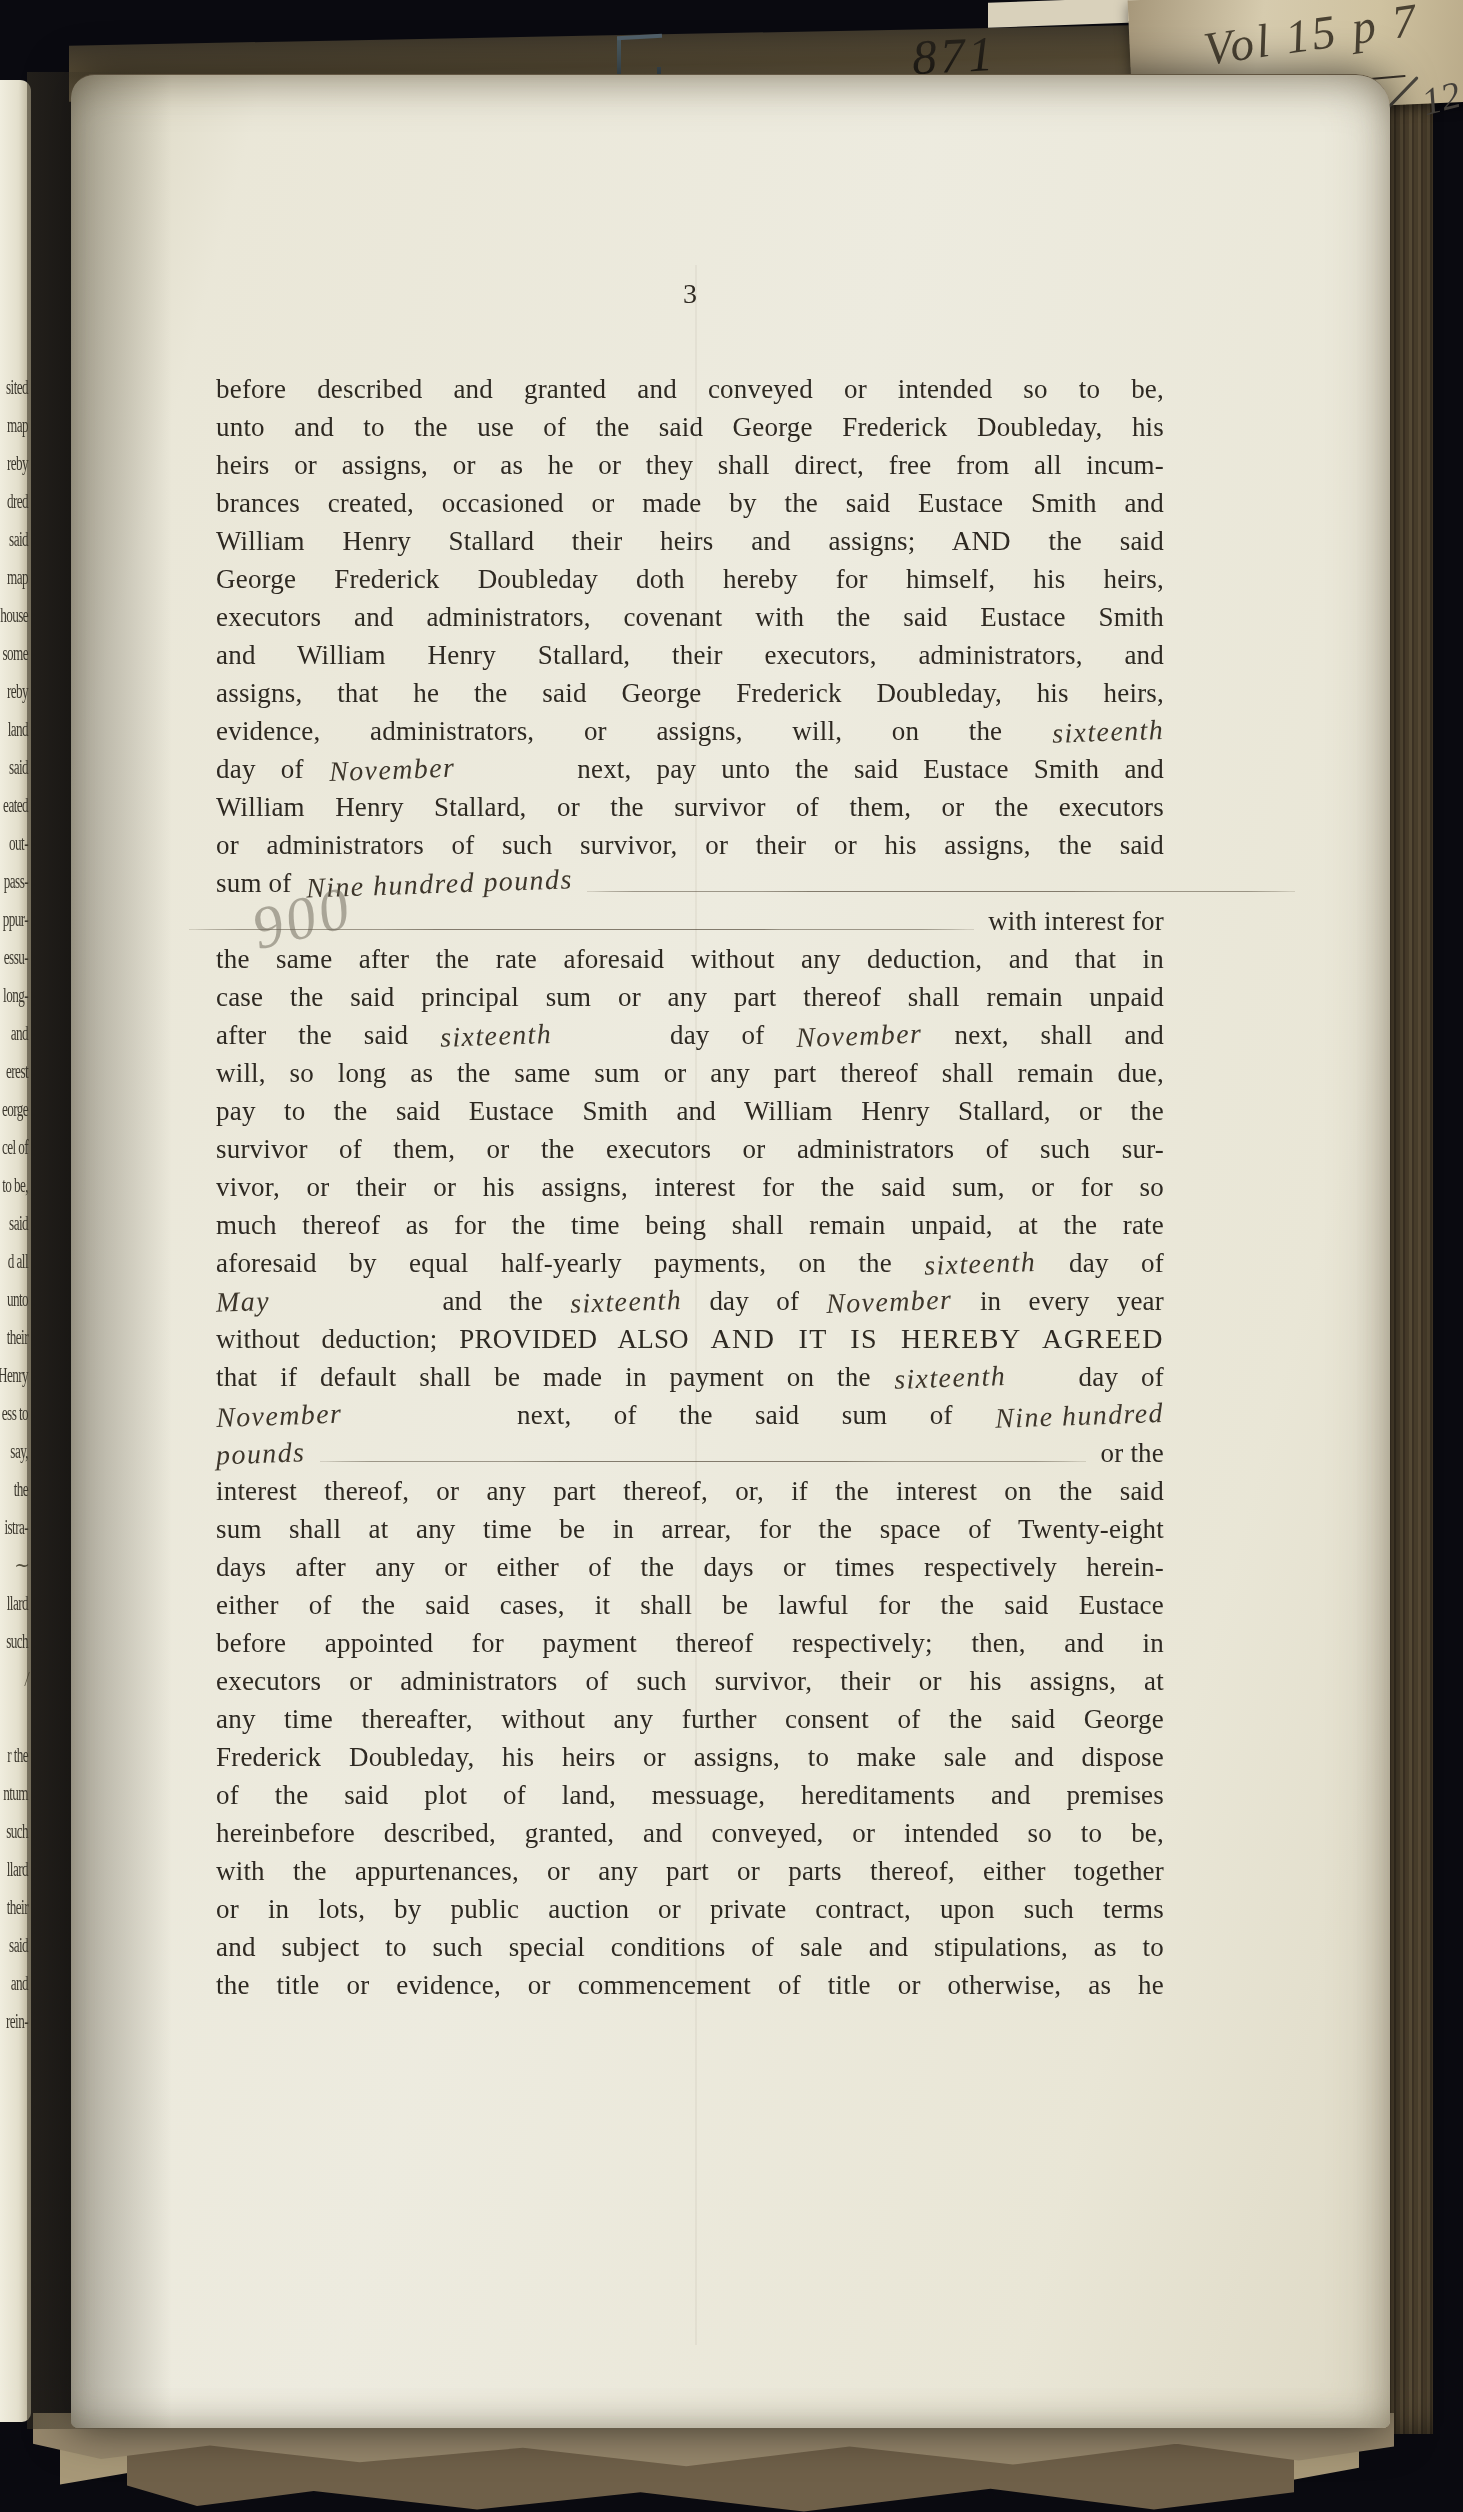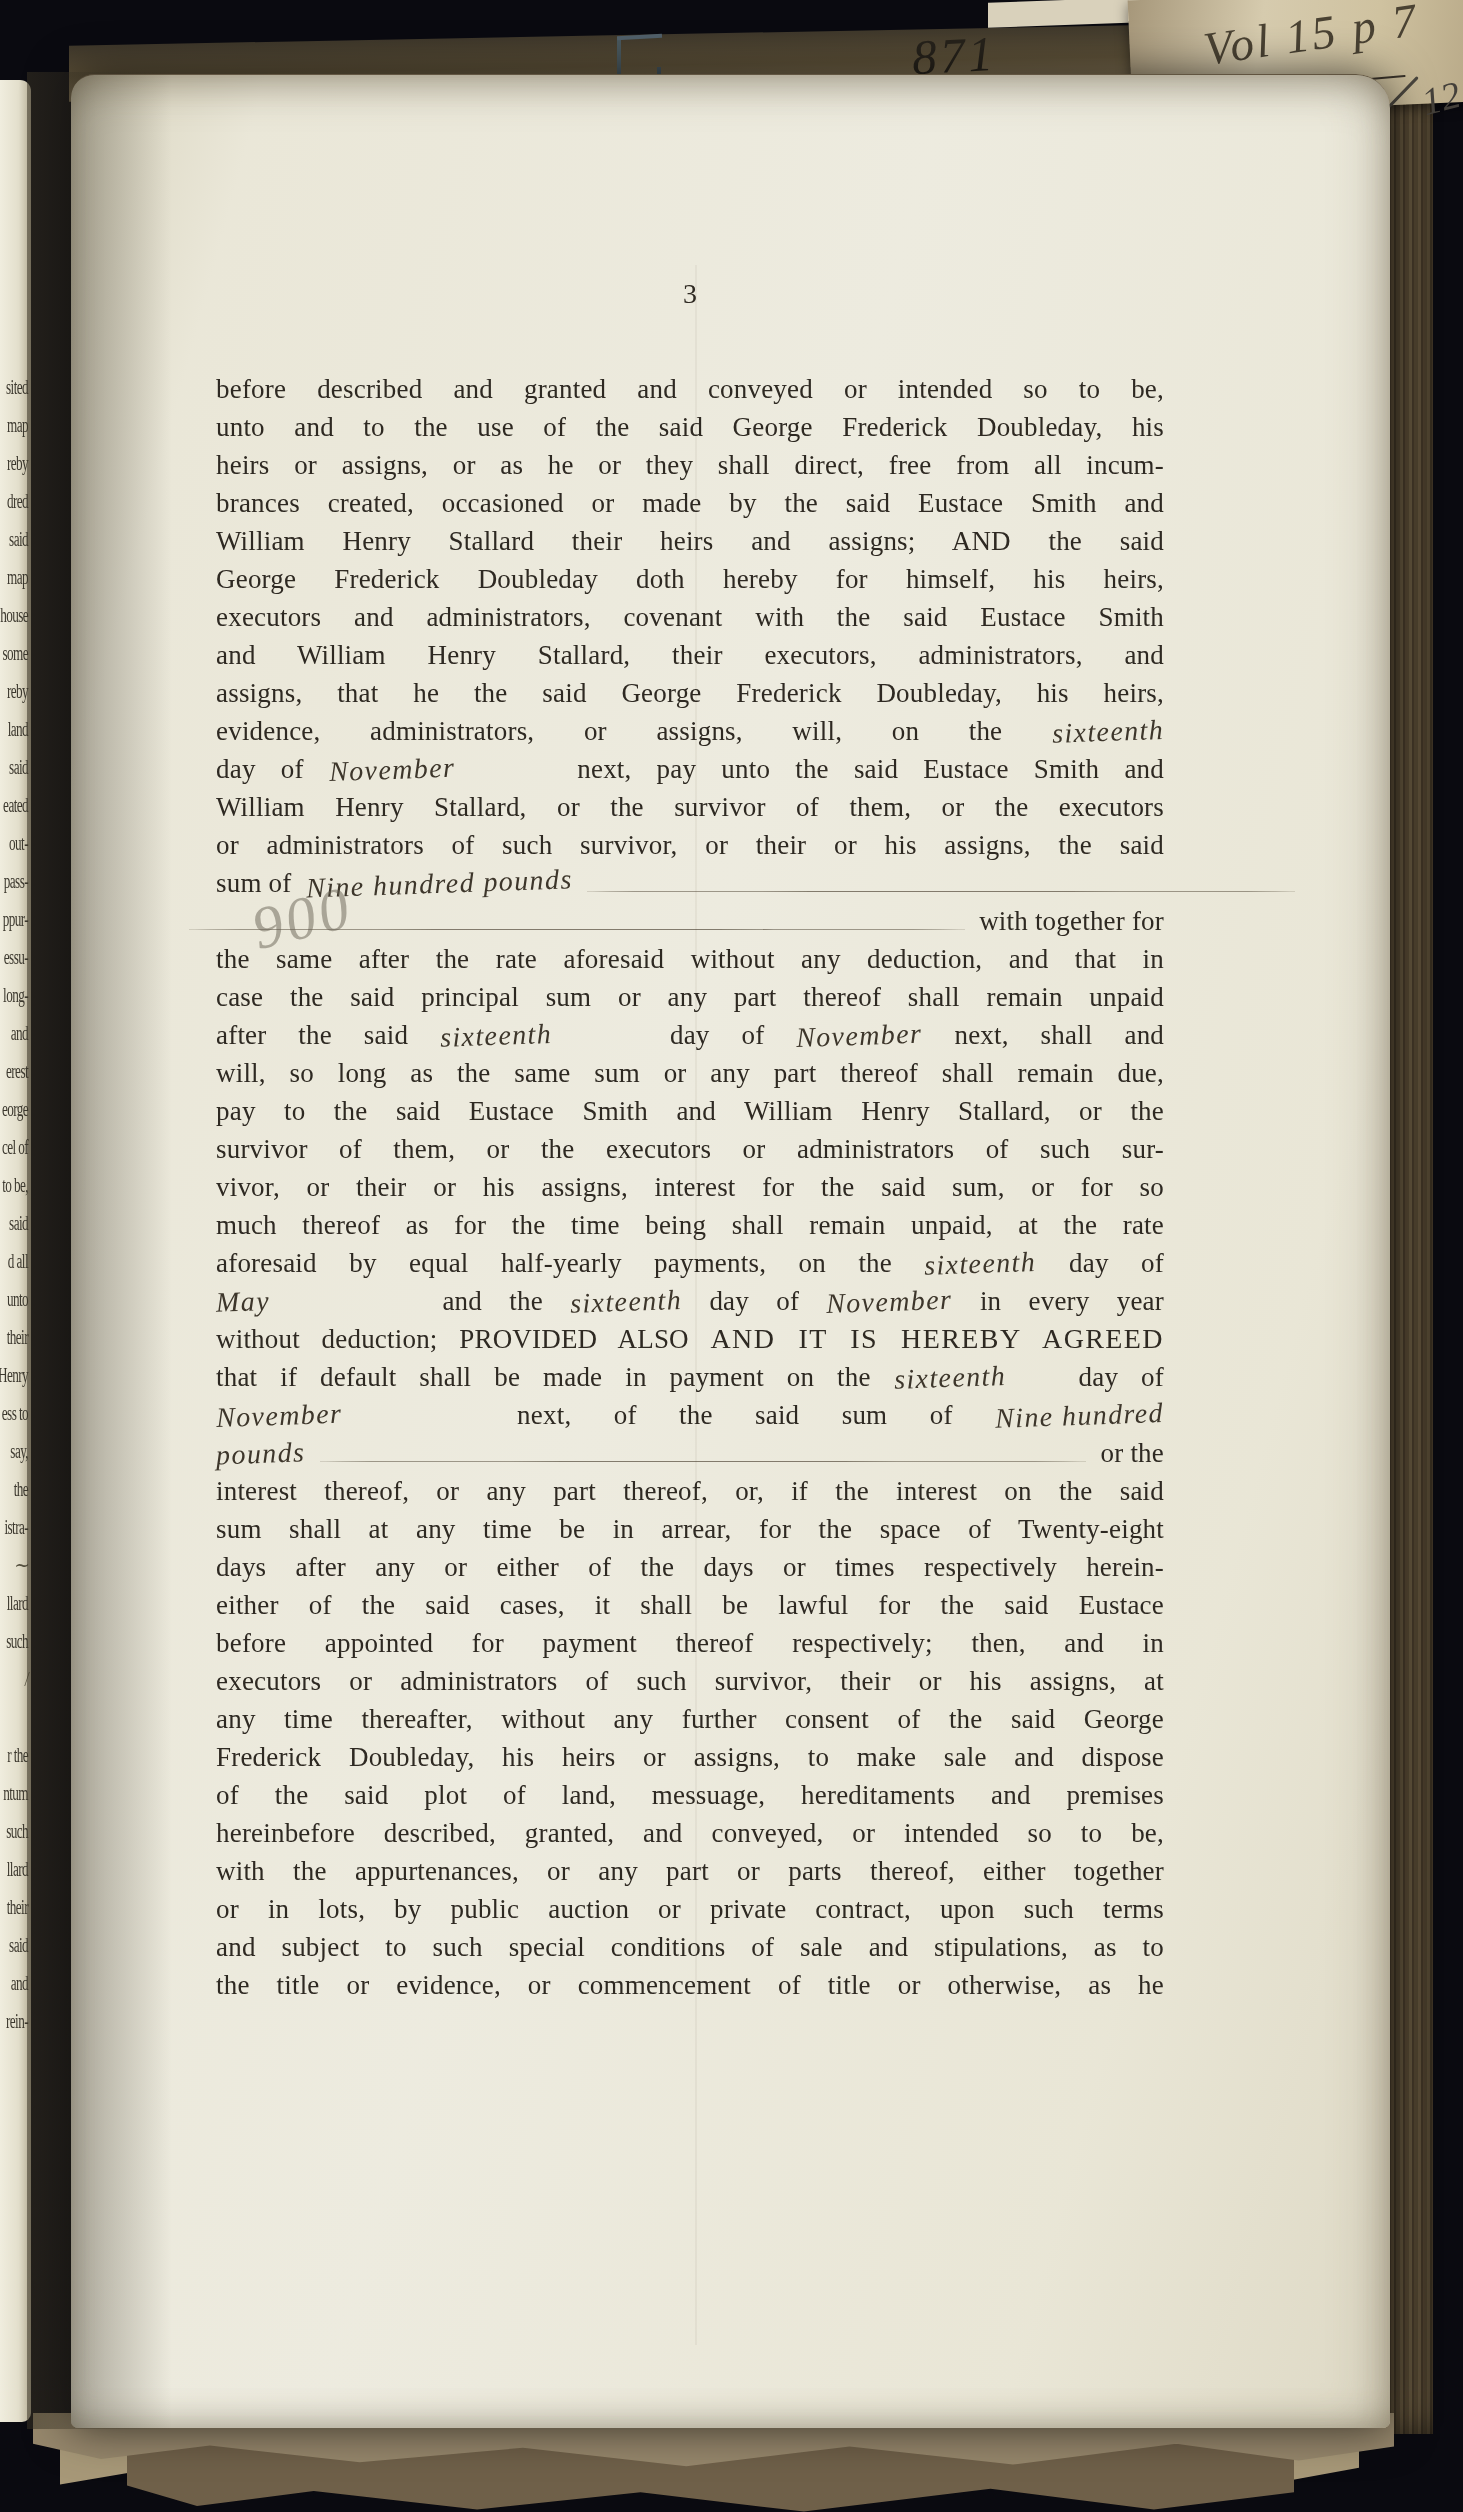--- a/index.html
+++ b/index.html
@@ -183,21 +183,21 @@
         <div class="line"><span class="seg-p">day of</span> <span class="seg-s">November</span> <span class="seg-gap" style="width: 72px;"></span> <span class="seg-p">next, pay unto the said Eustace Smith and</span> </div>
         <div class="line"><span class="seg-p">William Henry Stallard, or the survivor of them, or the executors</span> </div>
         <div class="line"><span class="seg-p">or administrators of such survivor, or their or his assigns, the said</span> </div>
         <div class="line line-flex line-wide">
           <span class="seg-p">sum of</span> 
           <span class="seg-s">Nine hundred pounds</span> 
           <span class="seg-rule rule-fill"></span> 
         </div>
         <div class="line line-flex">
           <span class="seg-rule rule-fill" style="margin-left: -27px;"></span> 
-          <span class="seg-p">with together for</span> 
+          <span class="seg-p">with interest for</span> 
         </div>
         <div class="line"><span class="seg-p">the same after the rate aforesaid without any deduction, and that in</span> </div>
         <div class="line"><span class="seg-p">case the said principal sum or any part thereof shall remain unpaid</span> </div>
         <div class="line"><span class="seg-p">after the said</span> <span class="seg-s">sixteenth</span> <span class="seg-gap" style="width: 54px;"></span> <span class="seg-p">day of</span> <span class="seg-s">November</span> <span class="seg-p">next, shall and</span> </div>
         <div class="line"><span class="seg-p">will, so long as the same sum or any part thereof shall remain due,</span> </div>
         <div class="line"><span class="seg-p">pay to the said Eustace Smith and William Henry Stallard, or the</span> </div>
         <div class="line"><span class="seg-p">survivor of them, or the executors or administrators of such sur-</span> </div>
         <div class="line"><span class="seg-p">vivor, or their or his assigns, interest for the said sum, or for so</span> </div>
         <div class="line"><span class="seg-p">much thereof as for the time being shall remain unpaid, at the rate</span> </div>
         <div class="line"><span class="seg-p">aforesaid by equal half-yearly payments, on the</span> <span class="seg-s">sixteenth</span> <span class="seg-p">day of</span> </div>

